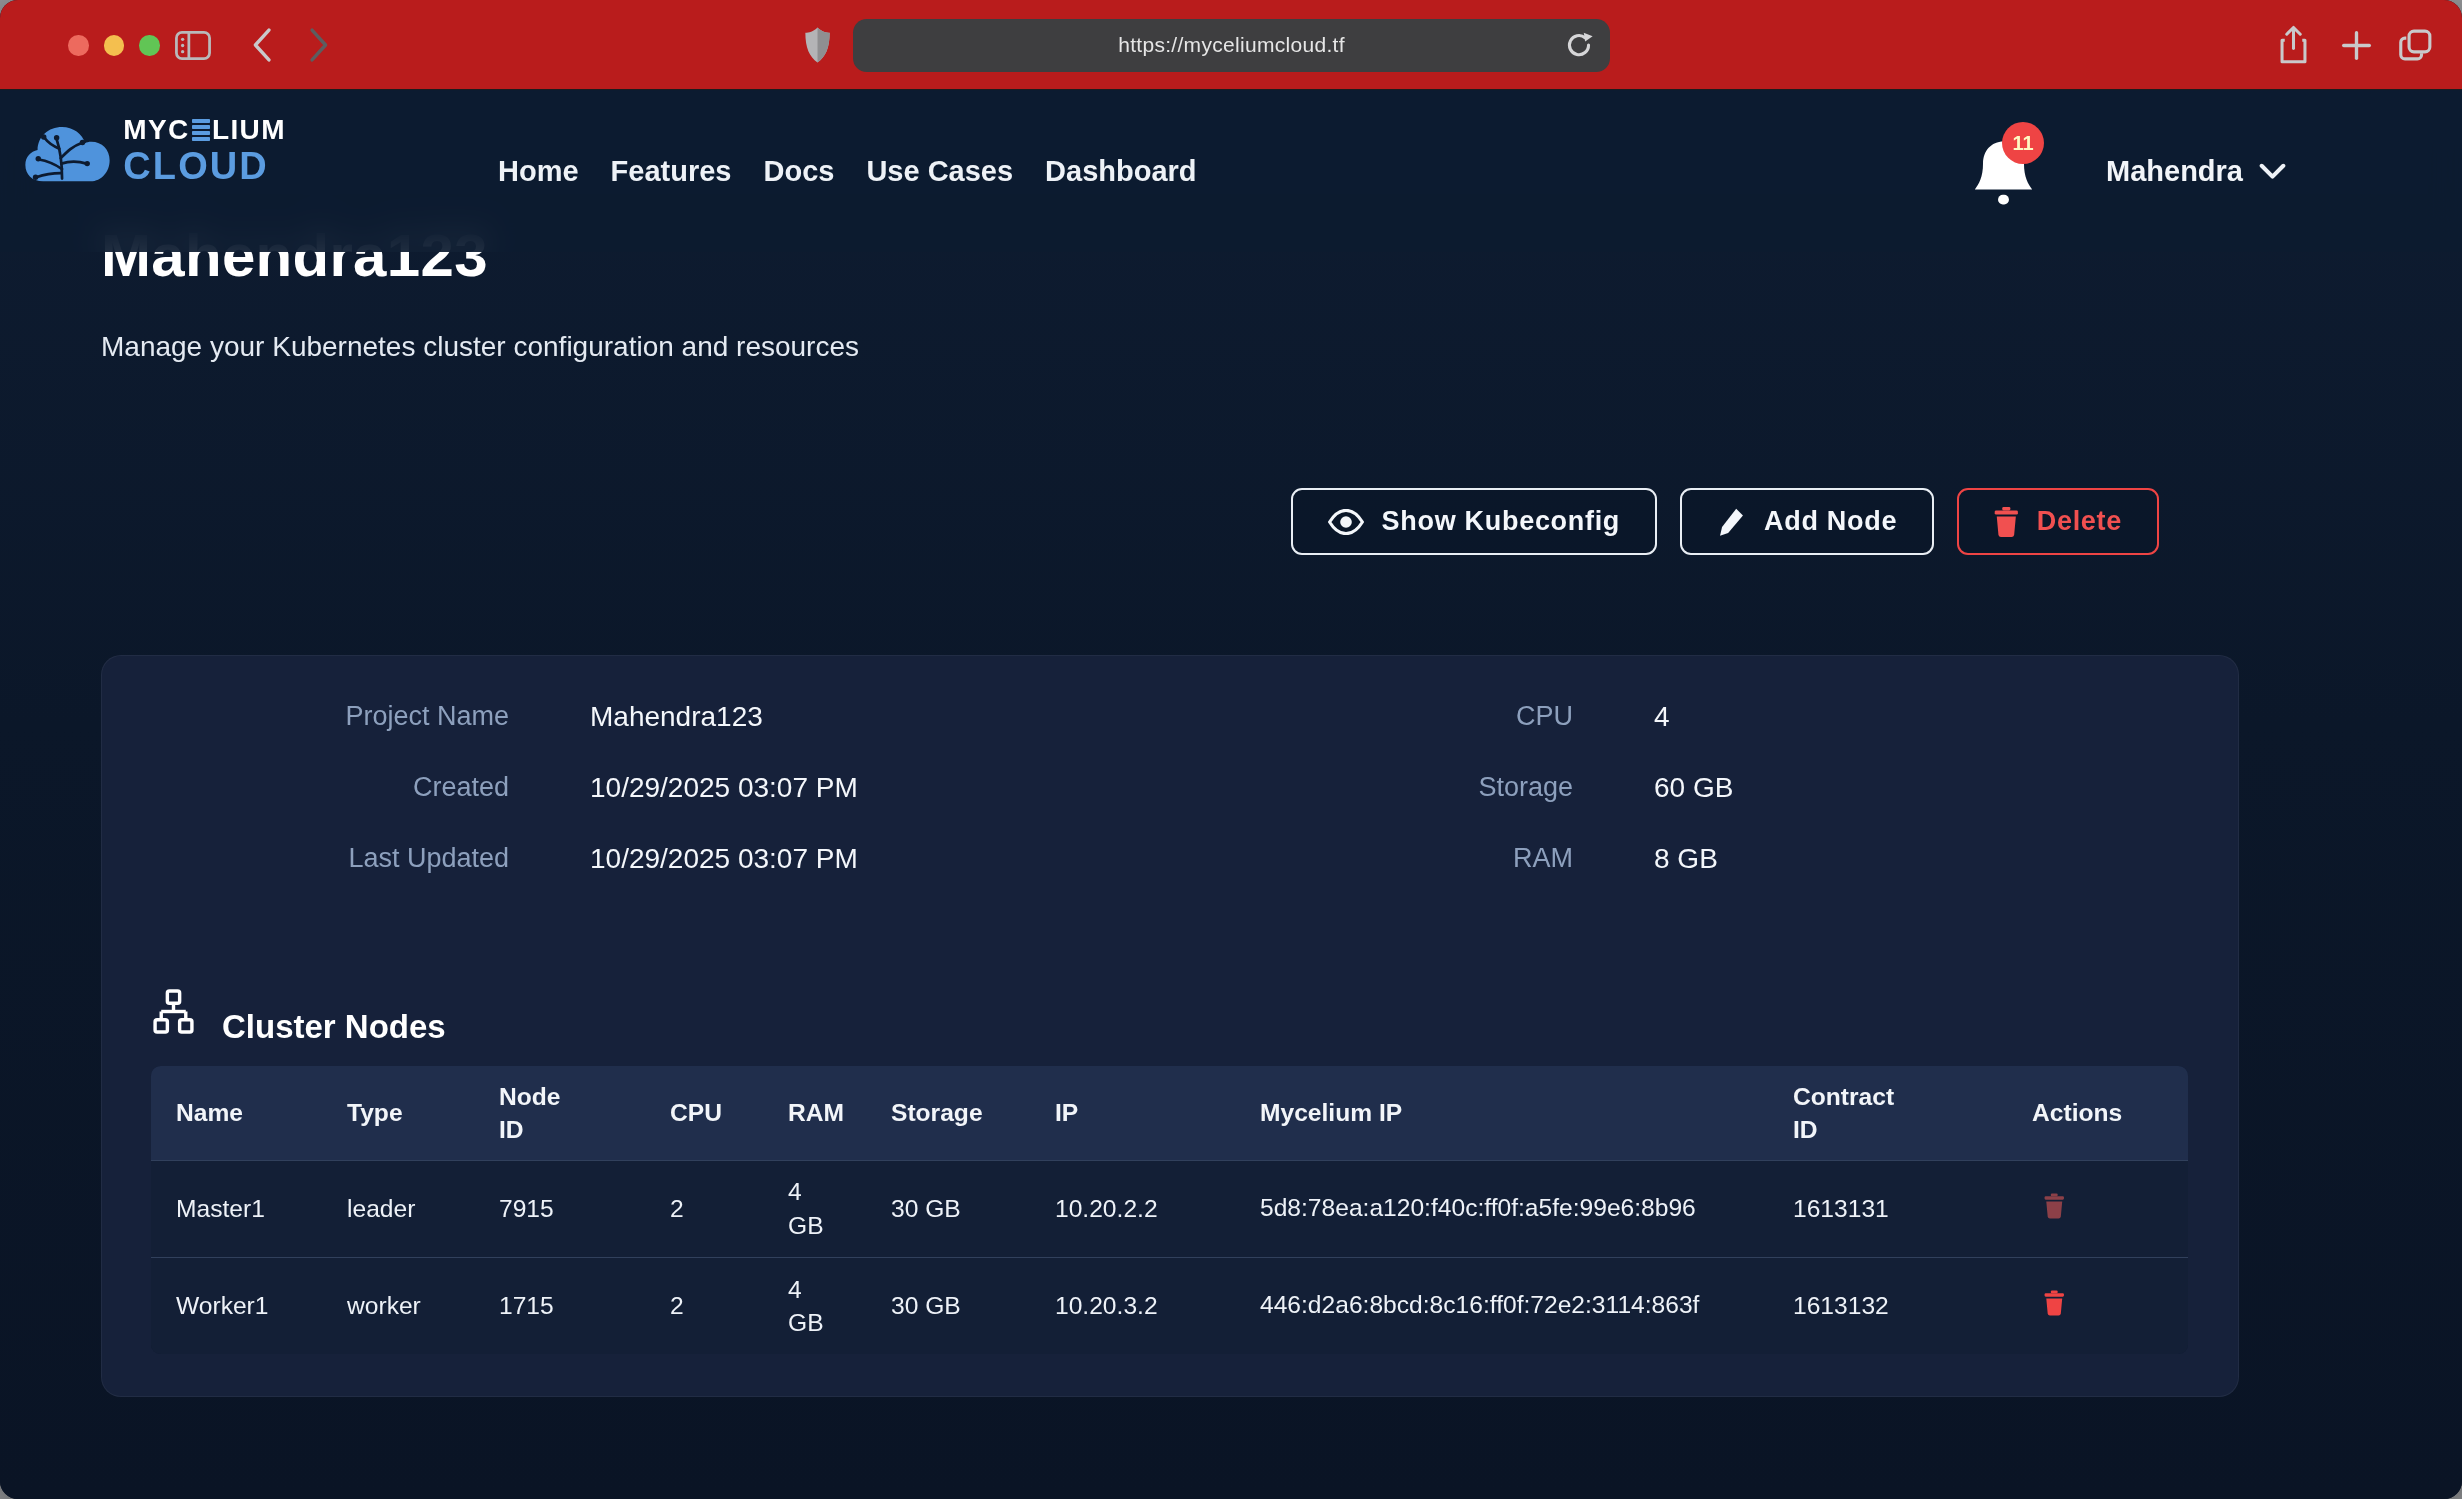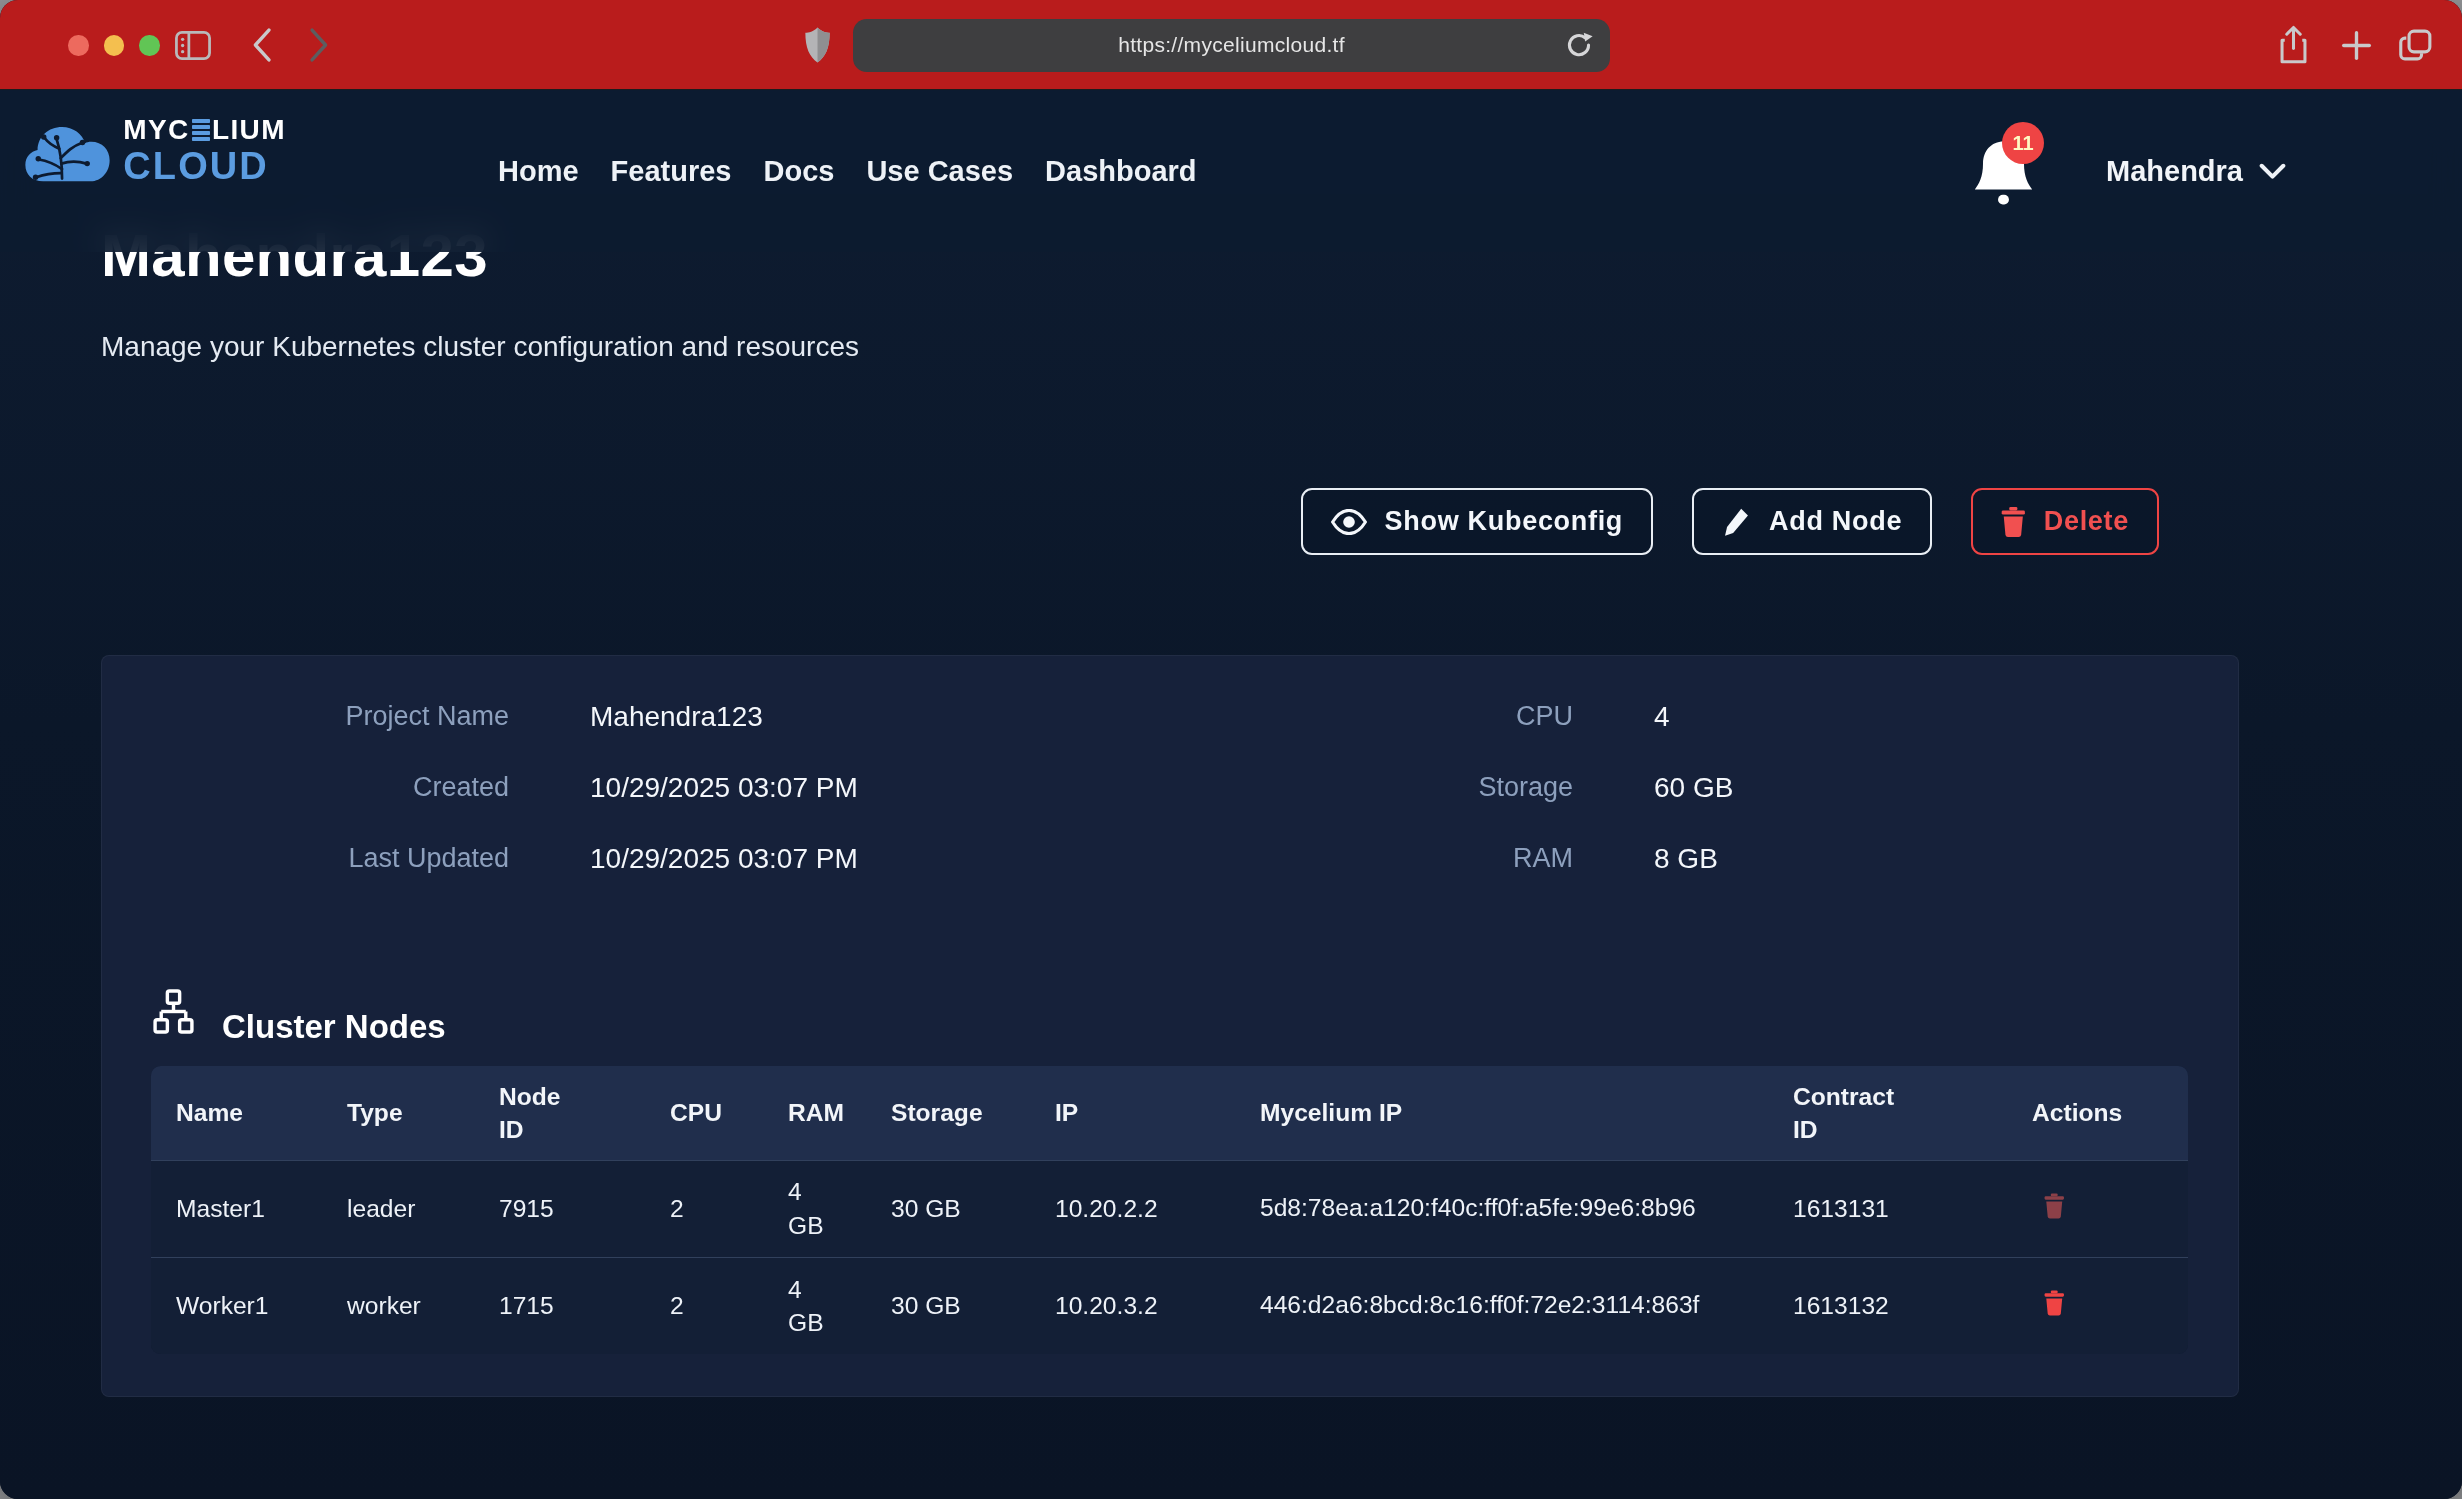--- a/index.html
+++ b/index.html
@@ -68,29 +68,29 @@
     position:absolute; left:101px; top:241px;
     font-size:28px; color:#e4eaf2;
   }
 
   
   .actions-row{
     position:absolute; top:398px; right:303px; display:flex; gap:23px;
   }
   .btn{
     height:67px; border-radius:11px; display:flex; align-items:center; gap:18px;
-    padding:0 28px; font-size:27px; font-weight:700; letter-spacing:0.7px;
-    background:rgba(10,20,37,.35); border:2.1px solid #e9eef4; color:#f4f7fb; cursor:pointer;margin-left:16px;
+    padding:0 35px; font-size:27px; font-weight:700; letter-spacing:0.7px;
+    background:rgba(10,20,37,.35); border:2.1px solid #e9eef4; color:#f4f7fb; cursor:pointer;
   }
   .btn.danger{ border-color:#ef4444; color:#f15050; }
 
   
   .card{
     position:absolute; left:101px; top:565px; width:2138px; height:742px;
-    background:#16213a; border:1.4px solid rgba(255,255,255,.05); border-radius:8px;padding-left:47px;
+    background:#16213a; border:1.4px solid rgba(255,255,255,.05); border-radius:20px;padding-left:47px;
   }
   .info-grid{ position:absolute; top:45px; left:0; right:0; }
   .info-col{ position:absolute; display:grid; grid-template-columns:308px auto; column-gap:81px; row-gap:40px; }
   .info-col.left{ left:99px; }
   .info-col.right{ left:1163px; }
   .info-label{ font-size:27px; color:#8da0bd; text-align:right; line-height:31px; }
   .info-value{ font-size:28px; font-weight:500; color:#f4f7fb; line-height:31px; }
 
   .section-head{ position:absolute; left:49px; top:320px; display:flex; align-items:center; gap:26px; }
   .section-title{ font-size:33px; font-weight:700; color:#ffffff;margin-top:32px; }

